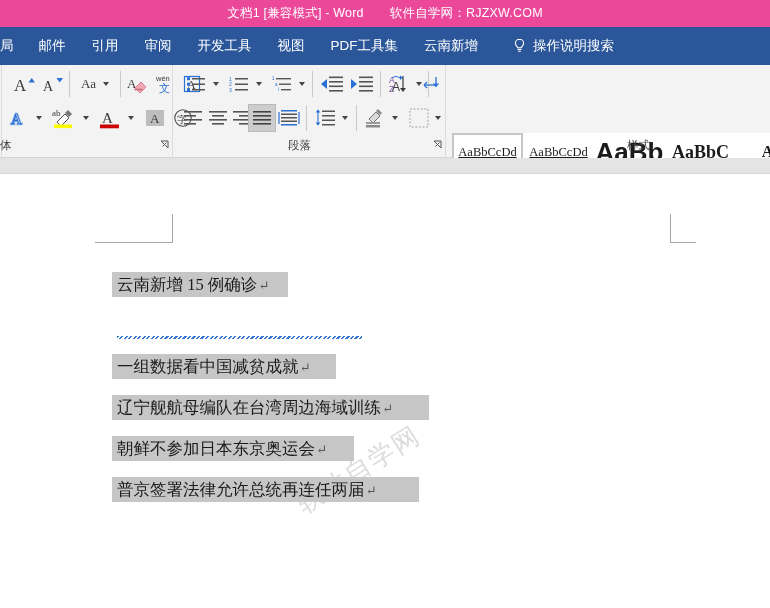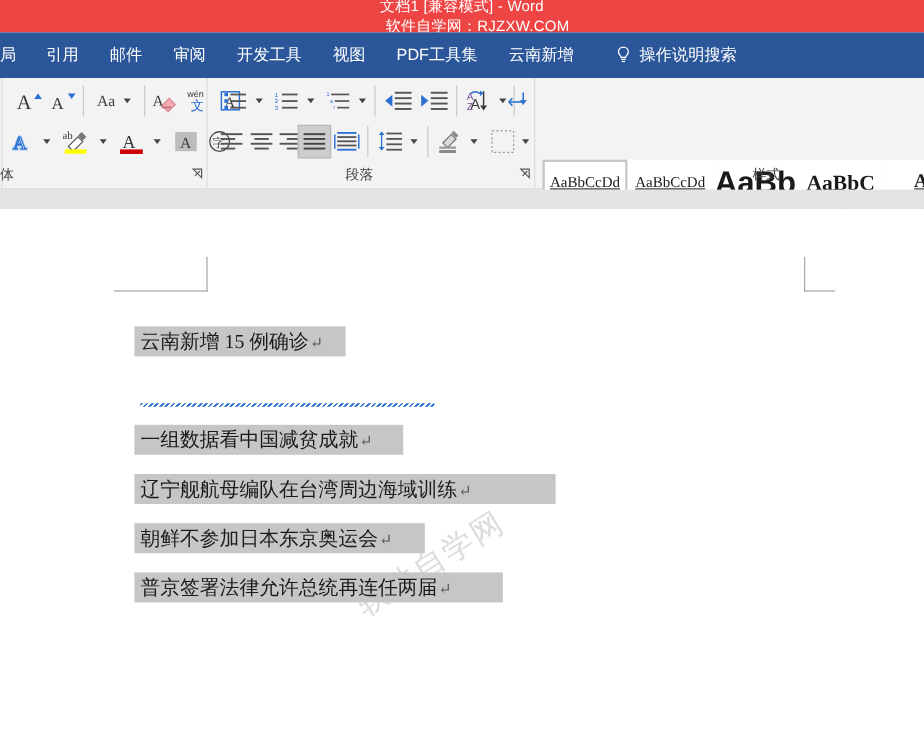--- a/index.html
+++ b/index.html
@@ -7,25 +7,24 @@
     width: 770px; height: 608px;
     overflow: hidden;
     background: #ffffff;
     font-family: "Liberation Sans", "DejaVu Sans", sans-serif;
   }
   #app { position: relative; width: 770px; height: 608px; }
 
   
   .titlebar {
     position: absolute; left: 0; top: 0; width: 770px; height: 27px;
-    background: #ef4444;
+    background: #ec4899;
     color: #ffffff;
     display: flex; align-items: center; justify-content: center;
     font-size: 12.5px;
-    flex-direction: column;
   }
   .titlebar .title-text { white-space: nowrap; letter-spacing: .2px; }
   .titlebar .site-text { margin-left: 26px; white-space: nowrap; letter-spacing: .2px; }
 
   
   .tabstrip {
     position: absolute; left: 0; top: 27px; width: 770px; height: 38px;
     background: #2b579a;
     display: flex; align-items: center;
     color: #ffffff; font-size: 13.5px;
@@ -136,22 +135,22 @@
 
 <div id="app">
 
   <div class="titlebar">
     <span class="title-text">文档1 [兼容模式]  -  Word</span>
     <span class="site-text">软件自学网：RJZXW.COM</span>
   </div>
 
   <div class="tabstrip">
     <div class="tab first">局</div>
+    <div class="tab">邮件</div>
     <div class="tab">引用</div>
-    <div class="tab">邮件</div>
     <div class="tab">审阅</div>
     <div class="tab">开发工具</div>
     <div class="tab">视图</div>
     <div class="tab">PDF工具集</div>
     <div class="tab">云南新增</div>
 
     <div class="tellme">
       <span class="bulb">
         <svg width="13" height="16" viewBox="0 0 13 16">
           <path d="M6.5 1.2c-2.3 0-4.1 1.8-4.1 4 0 1.5.8 2.4 1.5 3.2.4.5.7.9.7 1.4h3.8c0-.5.3-.9.7-1.4.7-.8 1.5-1.7 1.5-3.2 0-2.2-1.8-4-4.1-4z" fill="none" stroke="#ffffff" stroke-width="1.1"></path>
@@ -531,21 +530,21 @@
       <div class="doc-line" style="top:98px;  width:176px;">
         <span>云南新增 15 例确诊</span><span class="ret">↵</span>
       </div>
 
       <div class="squigbar" style="top:162px; width:245px;"></div>
 
       <div class="doc-line" style="top:180px; width:224px;">
         <span>一组数据看中国减贫成就</span><span class="ret">↵</span>
       </div>
 
-      <div class="doc-line" style="top:221px; width:351px;">
+      <div class="doc-line" style="top:221px; width:317px;">
         <span>辽宁舰航母编队在台湾周边海域训练</span><span class="ret">↵</span>
       </div>
 
       <div class="doc-line" style="top:262px; width:242px;">
         <span>朝鲜不参加日本东京奥运会</span><span class="ret">↵</span>
       </div>
 
       <div class="doc-line" style="top:303px; width:307px;">
         <span>普京签署法律允许总统再连任两届</span><span class="ret">↵</span>
       </div>

